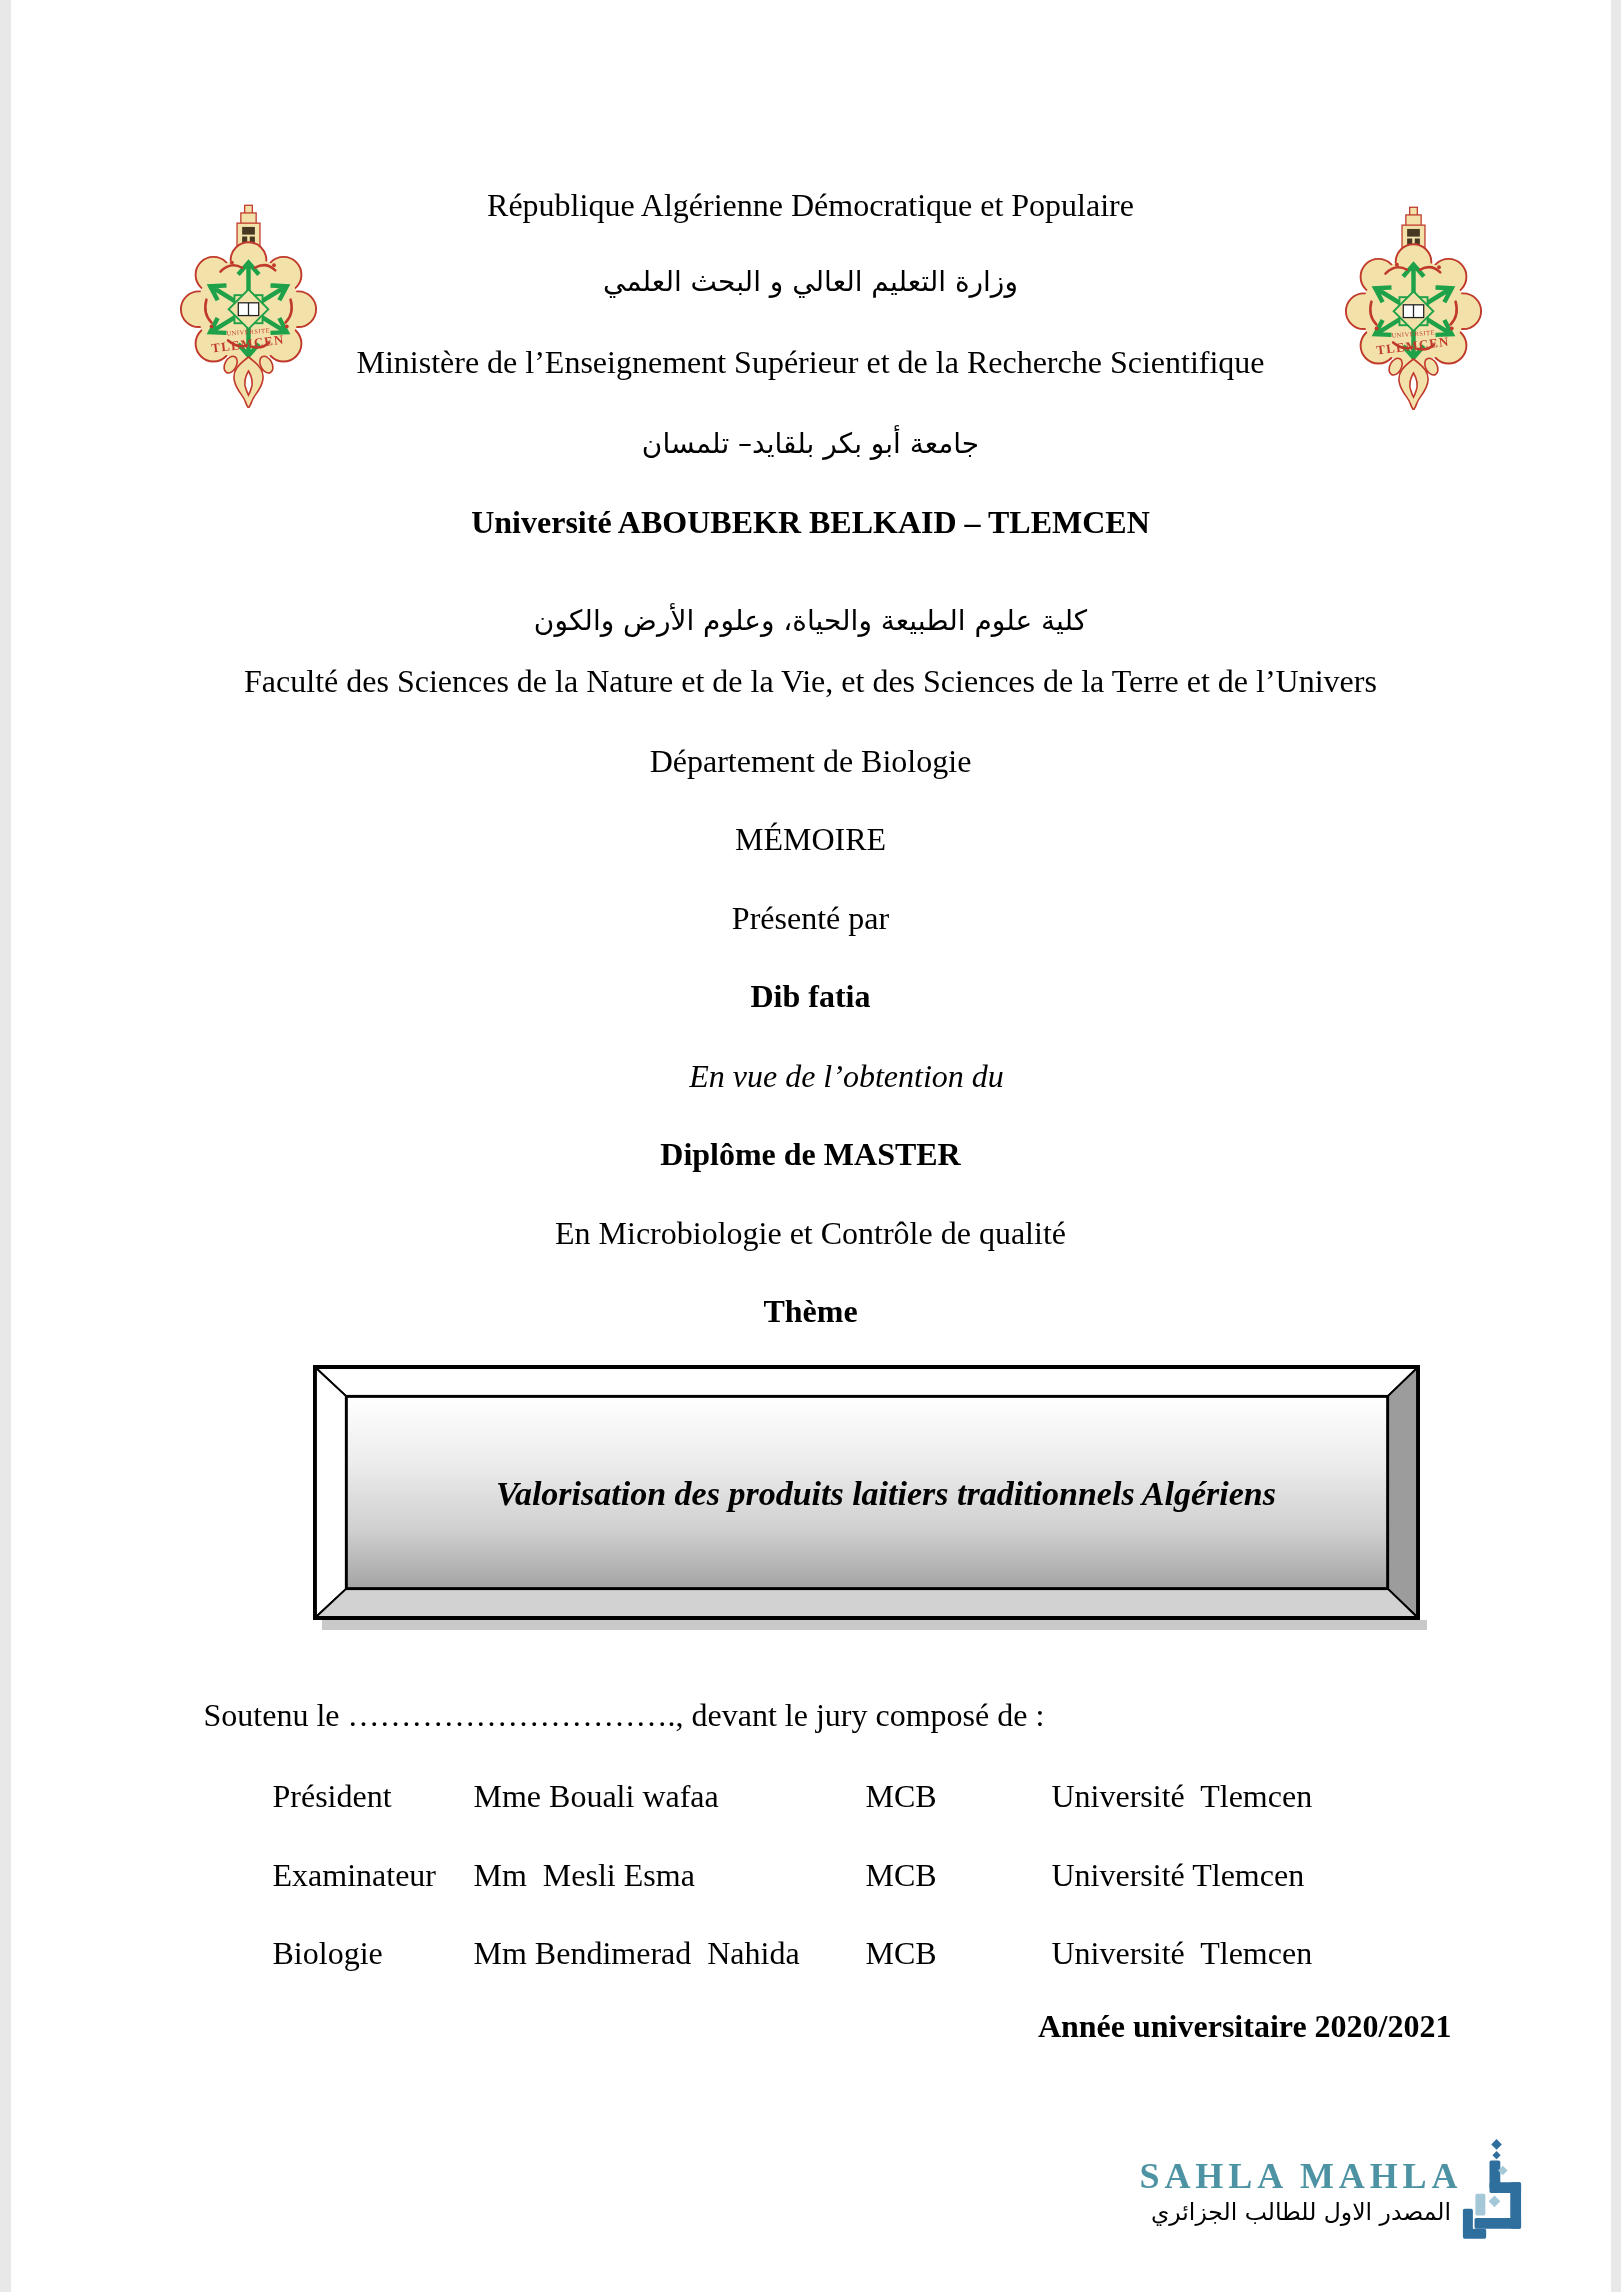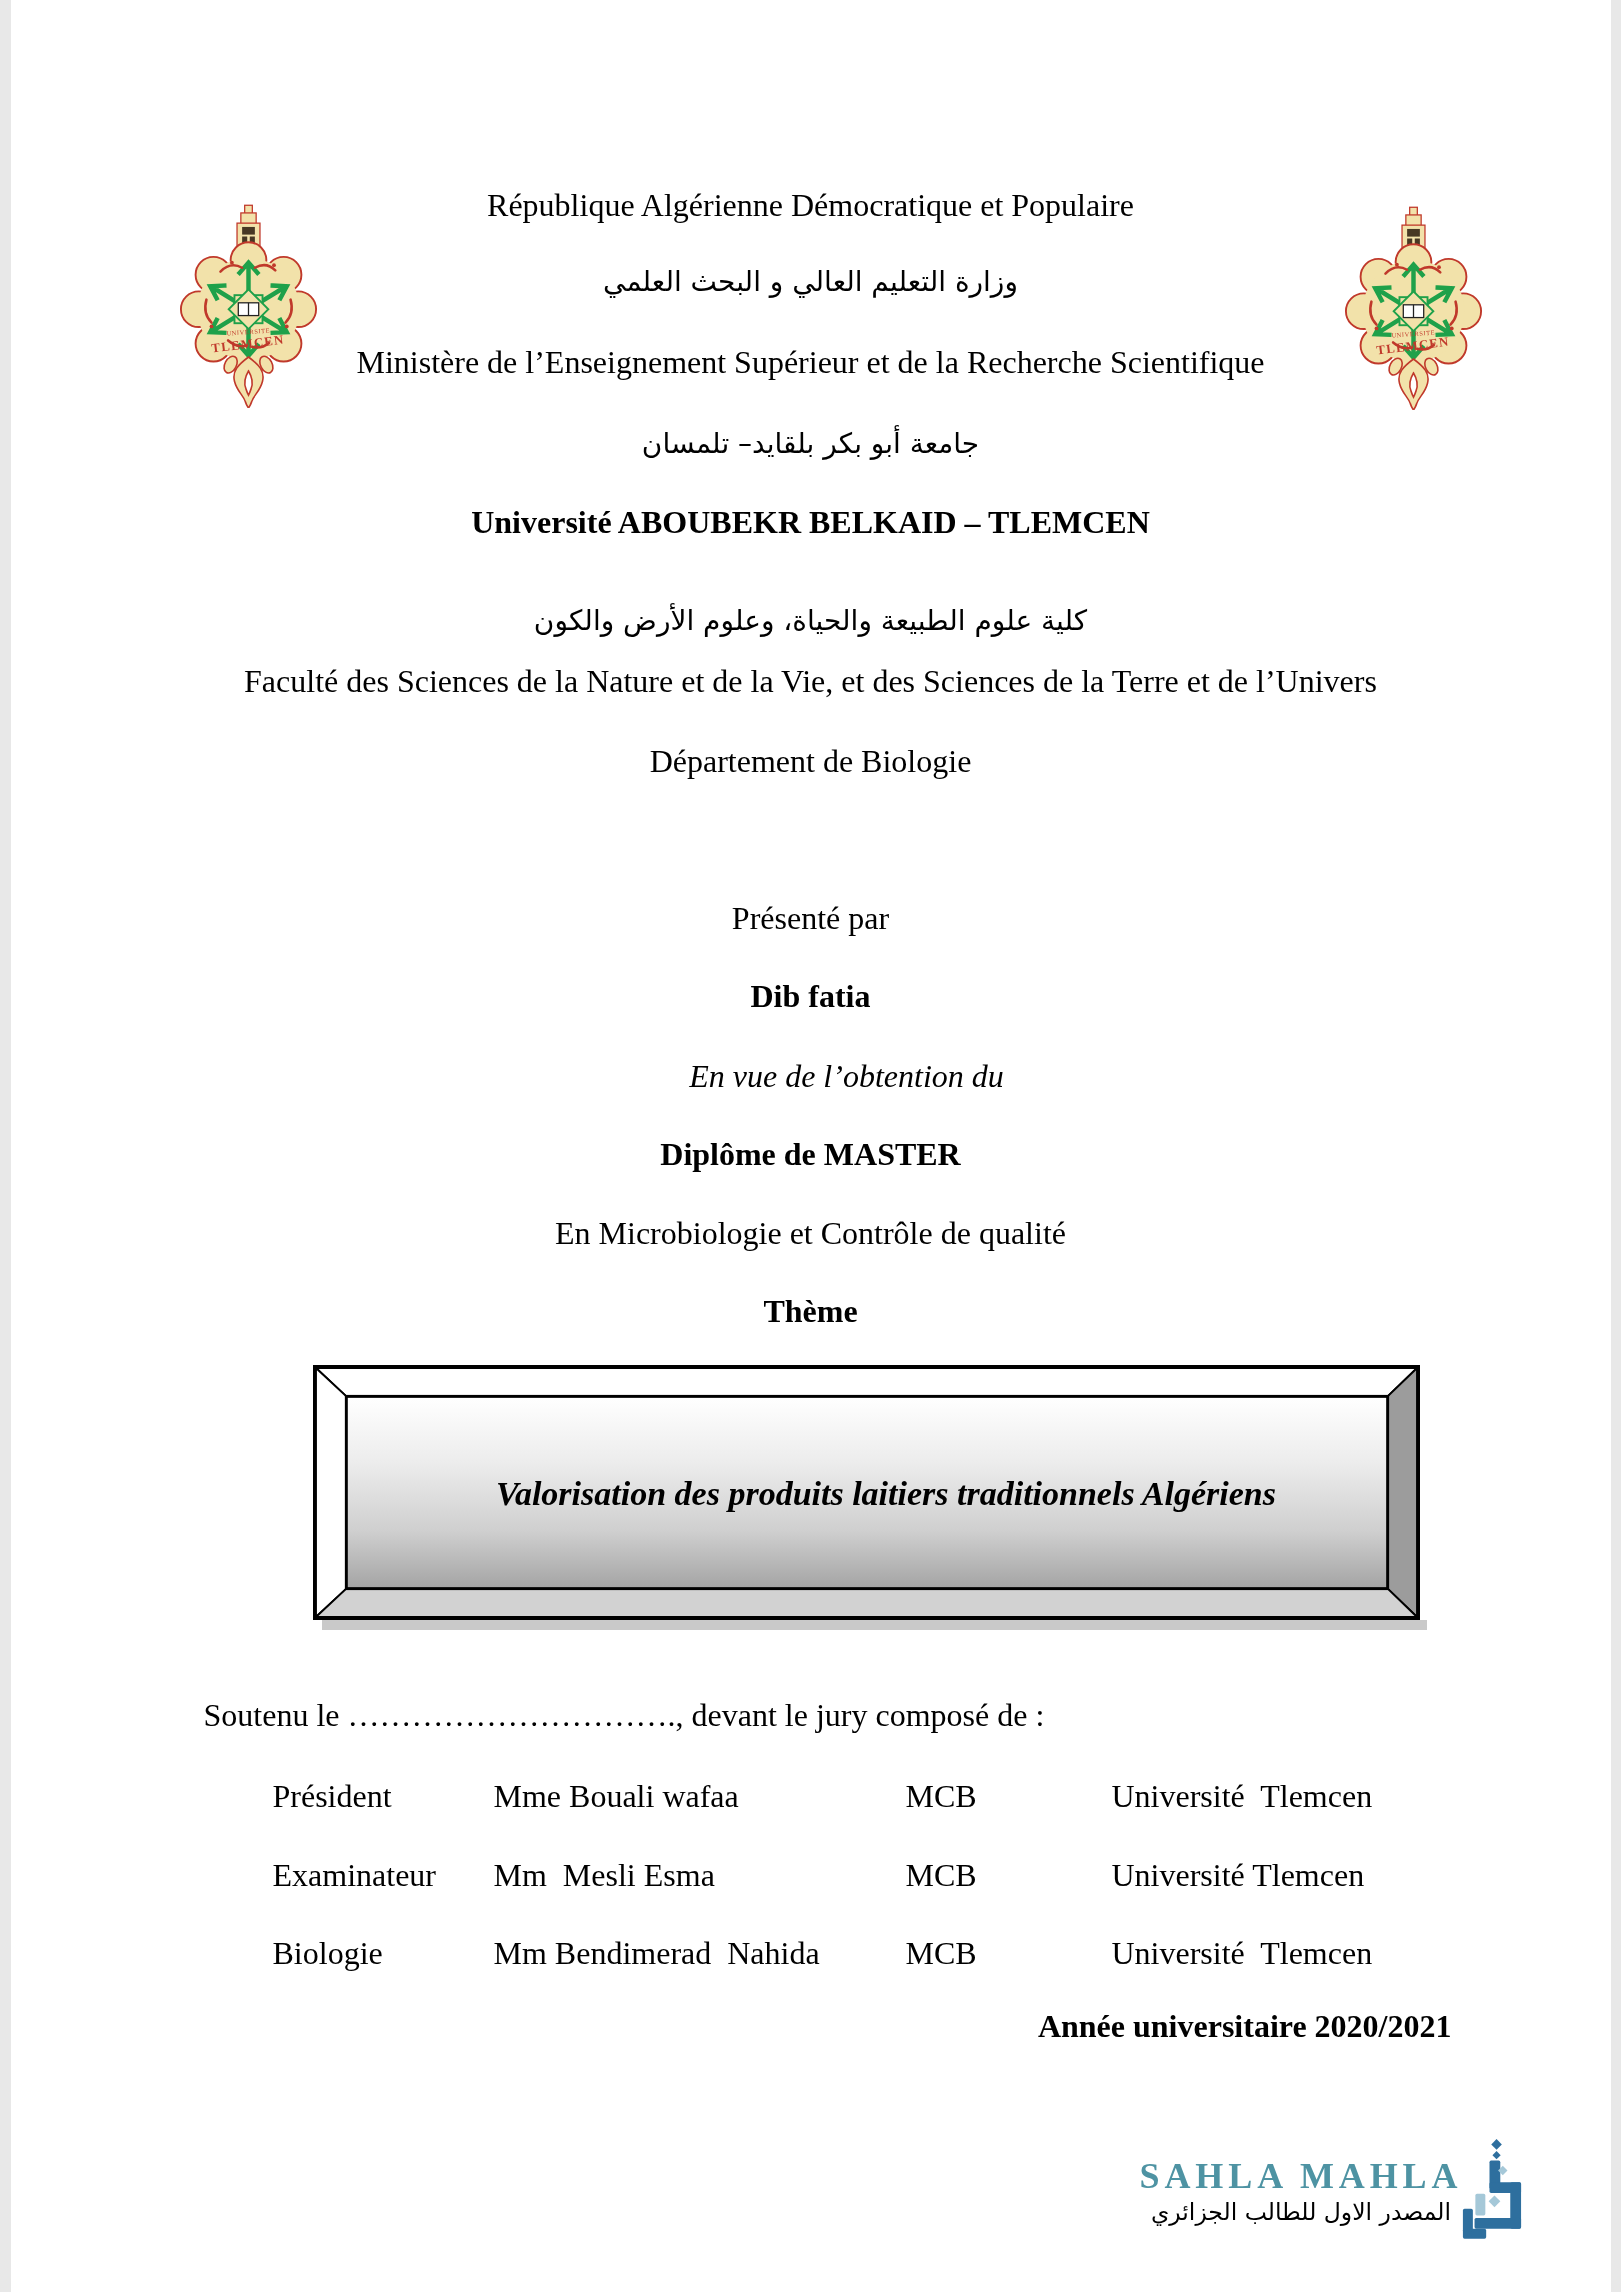--- a/index.html
+++ b/index.html
@@ -46,21 +46,21 @@
     margin-left:40px;
   }
 
   .soutenu{
     position:absolute;left:193px;top:1692px;
     font-size:32px;line-height:47px;white-space:pre;
   }
   .jury-row{
     position:absolute;left:262px;
     display:flex;
-    font-size:32px;line-height:47px;gap:20px;
+    font-size:32px;line-height:47px;
   }
   .jury-row .role{width:201px;white-space:pre;}
   .jury-row .name{width:392px;white-space:pre;}
   .jury-row .grade{width:186px;white-space:pre;}
   .jury-row .univ{white-space:pre;}
   .annee{
     position:absolute;left:0;top:2008px;width:1441px;
     text-align:right;font-size:32px;font-weight:bold;
   }
 
@@ -174,20 +174,21 @@
 
   <div class="line" style="top:182px">République Algérienne Démocratique et Populaire</div>
   <div class="line arabic" style="top:258px">وزارة التعليم العالي و البحث العلمي</div>
   <div class="line" style="top:339px">Ministère de l’Enseignement Supérieur et de la Recherche Scientifique</div>
   <div class="line arabic" style="top:420px">جامعة أبو بكر بلقايد– تلمسان</div>
   <div class="line bold" style="top:499px">Université ABOUBEKR BELKAID – TLEMCEN</div>
   <div class="line arabic" style="top:597px">كلية علوم الطبيعة والحياة، وعلوم الأرض والكون</div>
   <div class="line" style="top:658px">Faculté des Sciences de la Nature et de la Vie, et des Sciences de la Terre et de l’Univers</div>
   <div class="line" style="top:738px">Département de Biologie</div>
 
+  <div class="line" style="top:816px">MÉMOIRE</div>
   <div class="line" style="top:895px">Présenté par</div>
   <div class="line bold" style="top:973px">Dib fatia</div>
   <div class="line italic" style="top:1053px">En vue de l’obtention du</div>
   <div class="line bold" style="top:1131px">Diplôme de MASTER</div>
   <div class="line" style="top:1210px">En Microbiologie et Contrôle de qualité</div>
   <div class="line bold" style="top:1288px">Thème</div>
 
   <div class="theme-box">
     <svg class="bevel" viewBox="0 0 1129 260" preserveAspectRatio="none">
       <polygon points="3,3 1126,3 1096,32 34,32" fill="#ffffff" stroke="#000000" stroke-width="2"></polygon>

